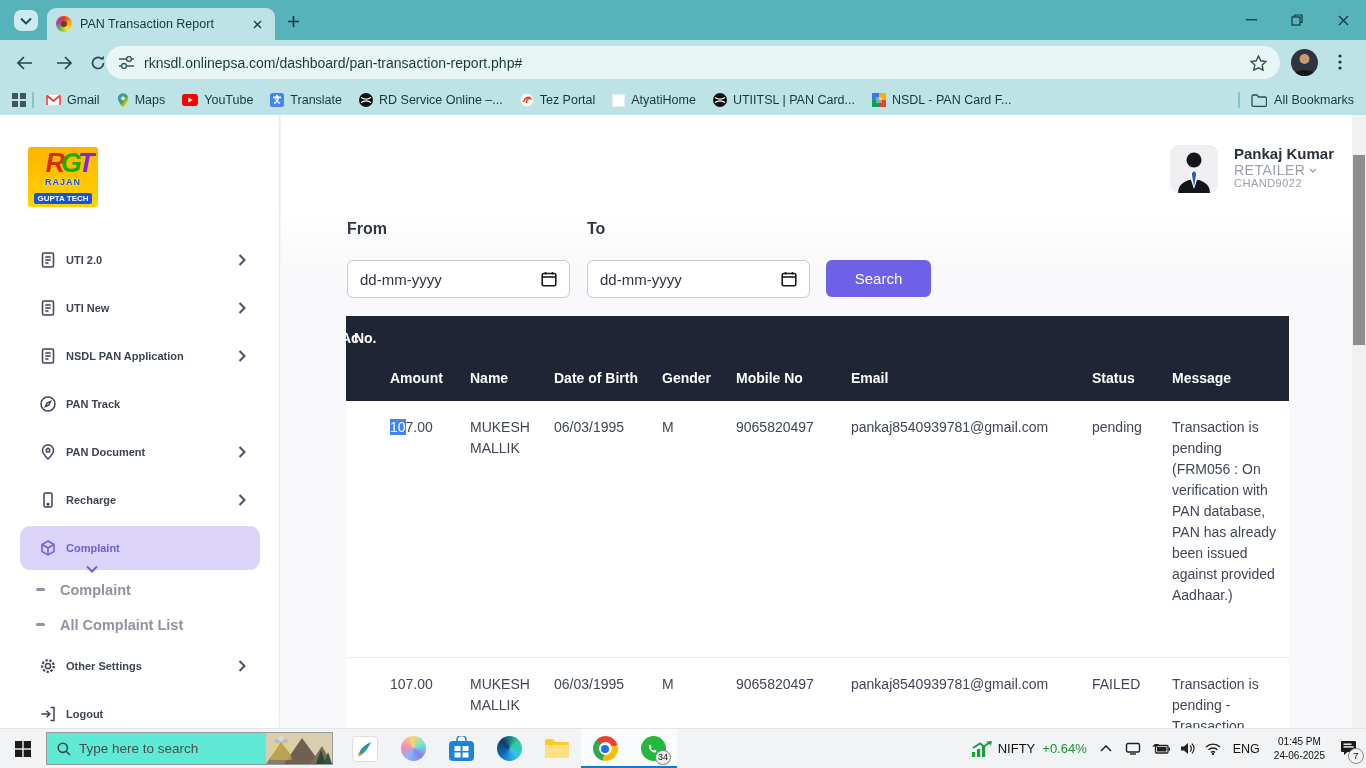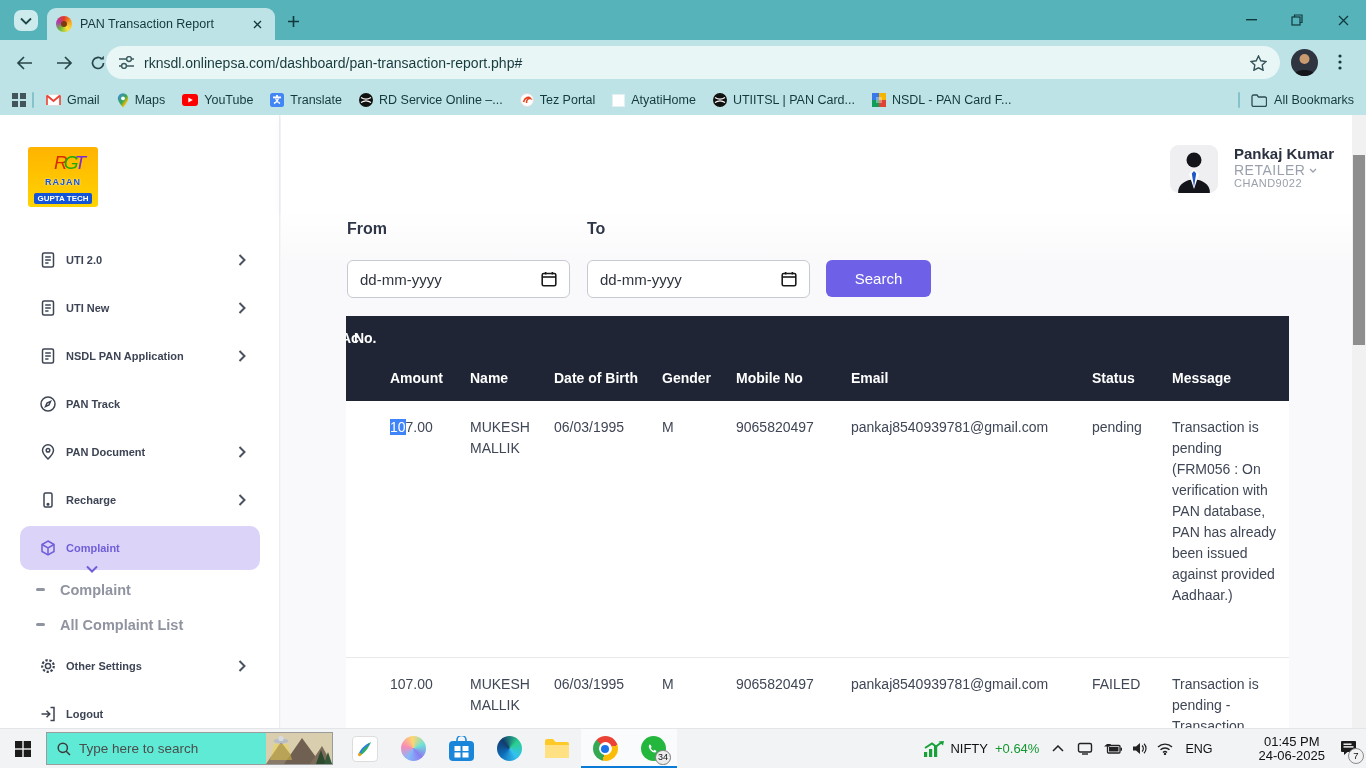--- a/index.html
+++ b/index.html
@@ -32,21 +32,21 @@
   .bm-divider { width:2px; height:16px; background:#84c3c9; margin:0 12px 0 6px; border-radius:1px; }
   .bm-right { margin-left:auto; display:flex; align-items:center; gap:7px; }
 
   
   .page { position:absolute; top:115px; left:0; width:1352px; height:613px; background:#fbfbfd; overflow:hidden; }
   .scrollbar { position:absolute; top:115px; right:0; width:14px; height:613px; background:#f1f1f1; }
   .scroll-thumb { position:absolute; left:1px; right:1px; top:40px; height:190px; background:#8e8e8e; }
 
   .sidebar { position:absolute; left:0; top:0; width:280px; height:613px; background:#fff; border-right:1px solid #ececf1; box-shadow:2px 0 6px rgba(40,40,70,.04); }
   .logo { position:absolute; left:28px; top:32px; width:70px; height:60px; background:linear-gradient(#ffb300,#ffd400); border-radius:3px; text-align:center; padding-top:2px; overflow:hidden; }
-  .logo-letters { font-weight:normal; font-style:italic; font-size:19px; line-height:28px; letter-spacing:-4px;margin-left:10px; }
+  .logo-letters { font-weight:bold; font-style:italic; font-size:27px; line-height:28px; letter-spacing:-4px;margin-left:10px; }
   .logo-letters .r{ color:#d92b00; } .logo-letters .g{ color:#1faa00; } .logo-letters .t{ color:#7a2bd4; }
   .logo-sub1 { font-size:9px; font-weight:bold; color:#1454d6; letter-spacing:1px; line-height:10px; text-shadow:0 0 2px #fff; }
   .logo-sub2 { font-size:8px; font-weight:bold; color:#fff; background:#1454d6; display:inline-block; padding:1px 3px; border-radius:2px; line-height:9px; margin-top:1px; }
   .menu { position:absolute; left:0; top:121px; width:280px; }
   .mitem { position:relative; height:48px; display:flex; align-items:center; padding-left:38px; color:#3d4454; font-weight:bold; font-size:11px; }
   .mitem .micon { width:20px; height:20px; flex:none; display:flex; align-items:center; justify-content:center; }
   .mitem .mlabel { margin-left:8px; }
   .mitem .chev { position:absolute; right:34px; top:50%; margin-top:-6px; }
   .mitem.active::before { content:""; position:absolute; left:20px; right:20px; top:2px; bottom:2px; background:#dbd3f8; border-radius:10px; }
   .mitem.active { color:#6f5ed8; }
@@ -89,21 +89,21 @@
   .tsearch .ph { font-size:13.5px; color:#4c4c4c; margin-left:8px; }
   .bingimg { position:absolute; right:0; top:0; height:100%; }
   .ticon { width:48px; height:40px; display:flex; align-items:center; justify-content:center; position:relative; margin-left:0; }
   .ticon.active { background:#fafbfc; box-shadow:inset 0 -3px 0 #0a7bd6; }
   .wa-badge { position:absolute; right:6px; bottom:4px; min-width:16px; height:15px; border-radius:8px; background:#ececec; border:1px solid #7a7a7a; font-size:9px; color:#111; display:flex; align-items:center; justify-content:center; padding:0 2px; }
   .tray { margin-left:auto; display:flex; align-items:center; height:40px; }
   .tray-item { display:flex; align-items:center; justify-content:center; height:40px; padding:0 5px; }
   .nifty-label { font-size:13px; color:#111; margin-left:5px; }
   .nifty-change { font-size:13px; color:#14982f; margin-left:7px; }
   .eng { font-size:12.5px; color:#111; padding:0 7px; }
-  .clock { font-size:13px; color:#111; text-align:center; line-height:13.5px; padding:0 7px;margin-left:32px; }
+  .clock { font-size:10px; color:#111; text-align:center; line-height:13.5px; padding:0 7px; }
   .notif { position:relative; width:34px; height:40px; display:flex; align-items:center; justify-content:center; }
   .notif-badge { position:absolute; right:2px; bottom:5px; width:16px; height:16px; border-radius:50%; background:#f2f2f2; border:1.5px solid #8a8a8a; font-size:9.5px; color:#111; display:flex; align-items:center; justify-content:center; }
   svg { display:block; }
 </style>
 </head>
 <body>
 
 <div id="root">
 
   <div class="titlebar">

